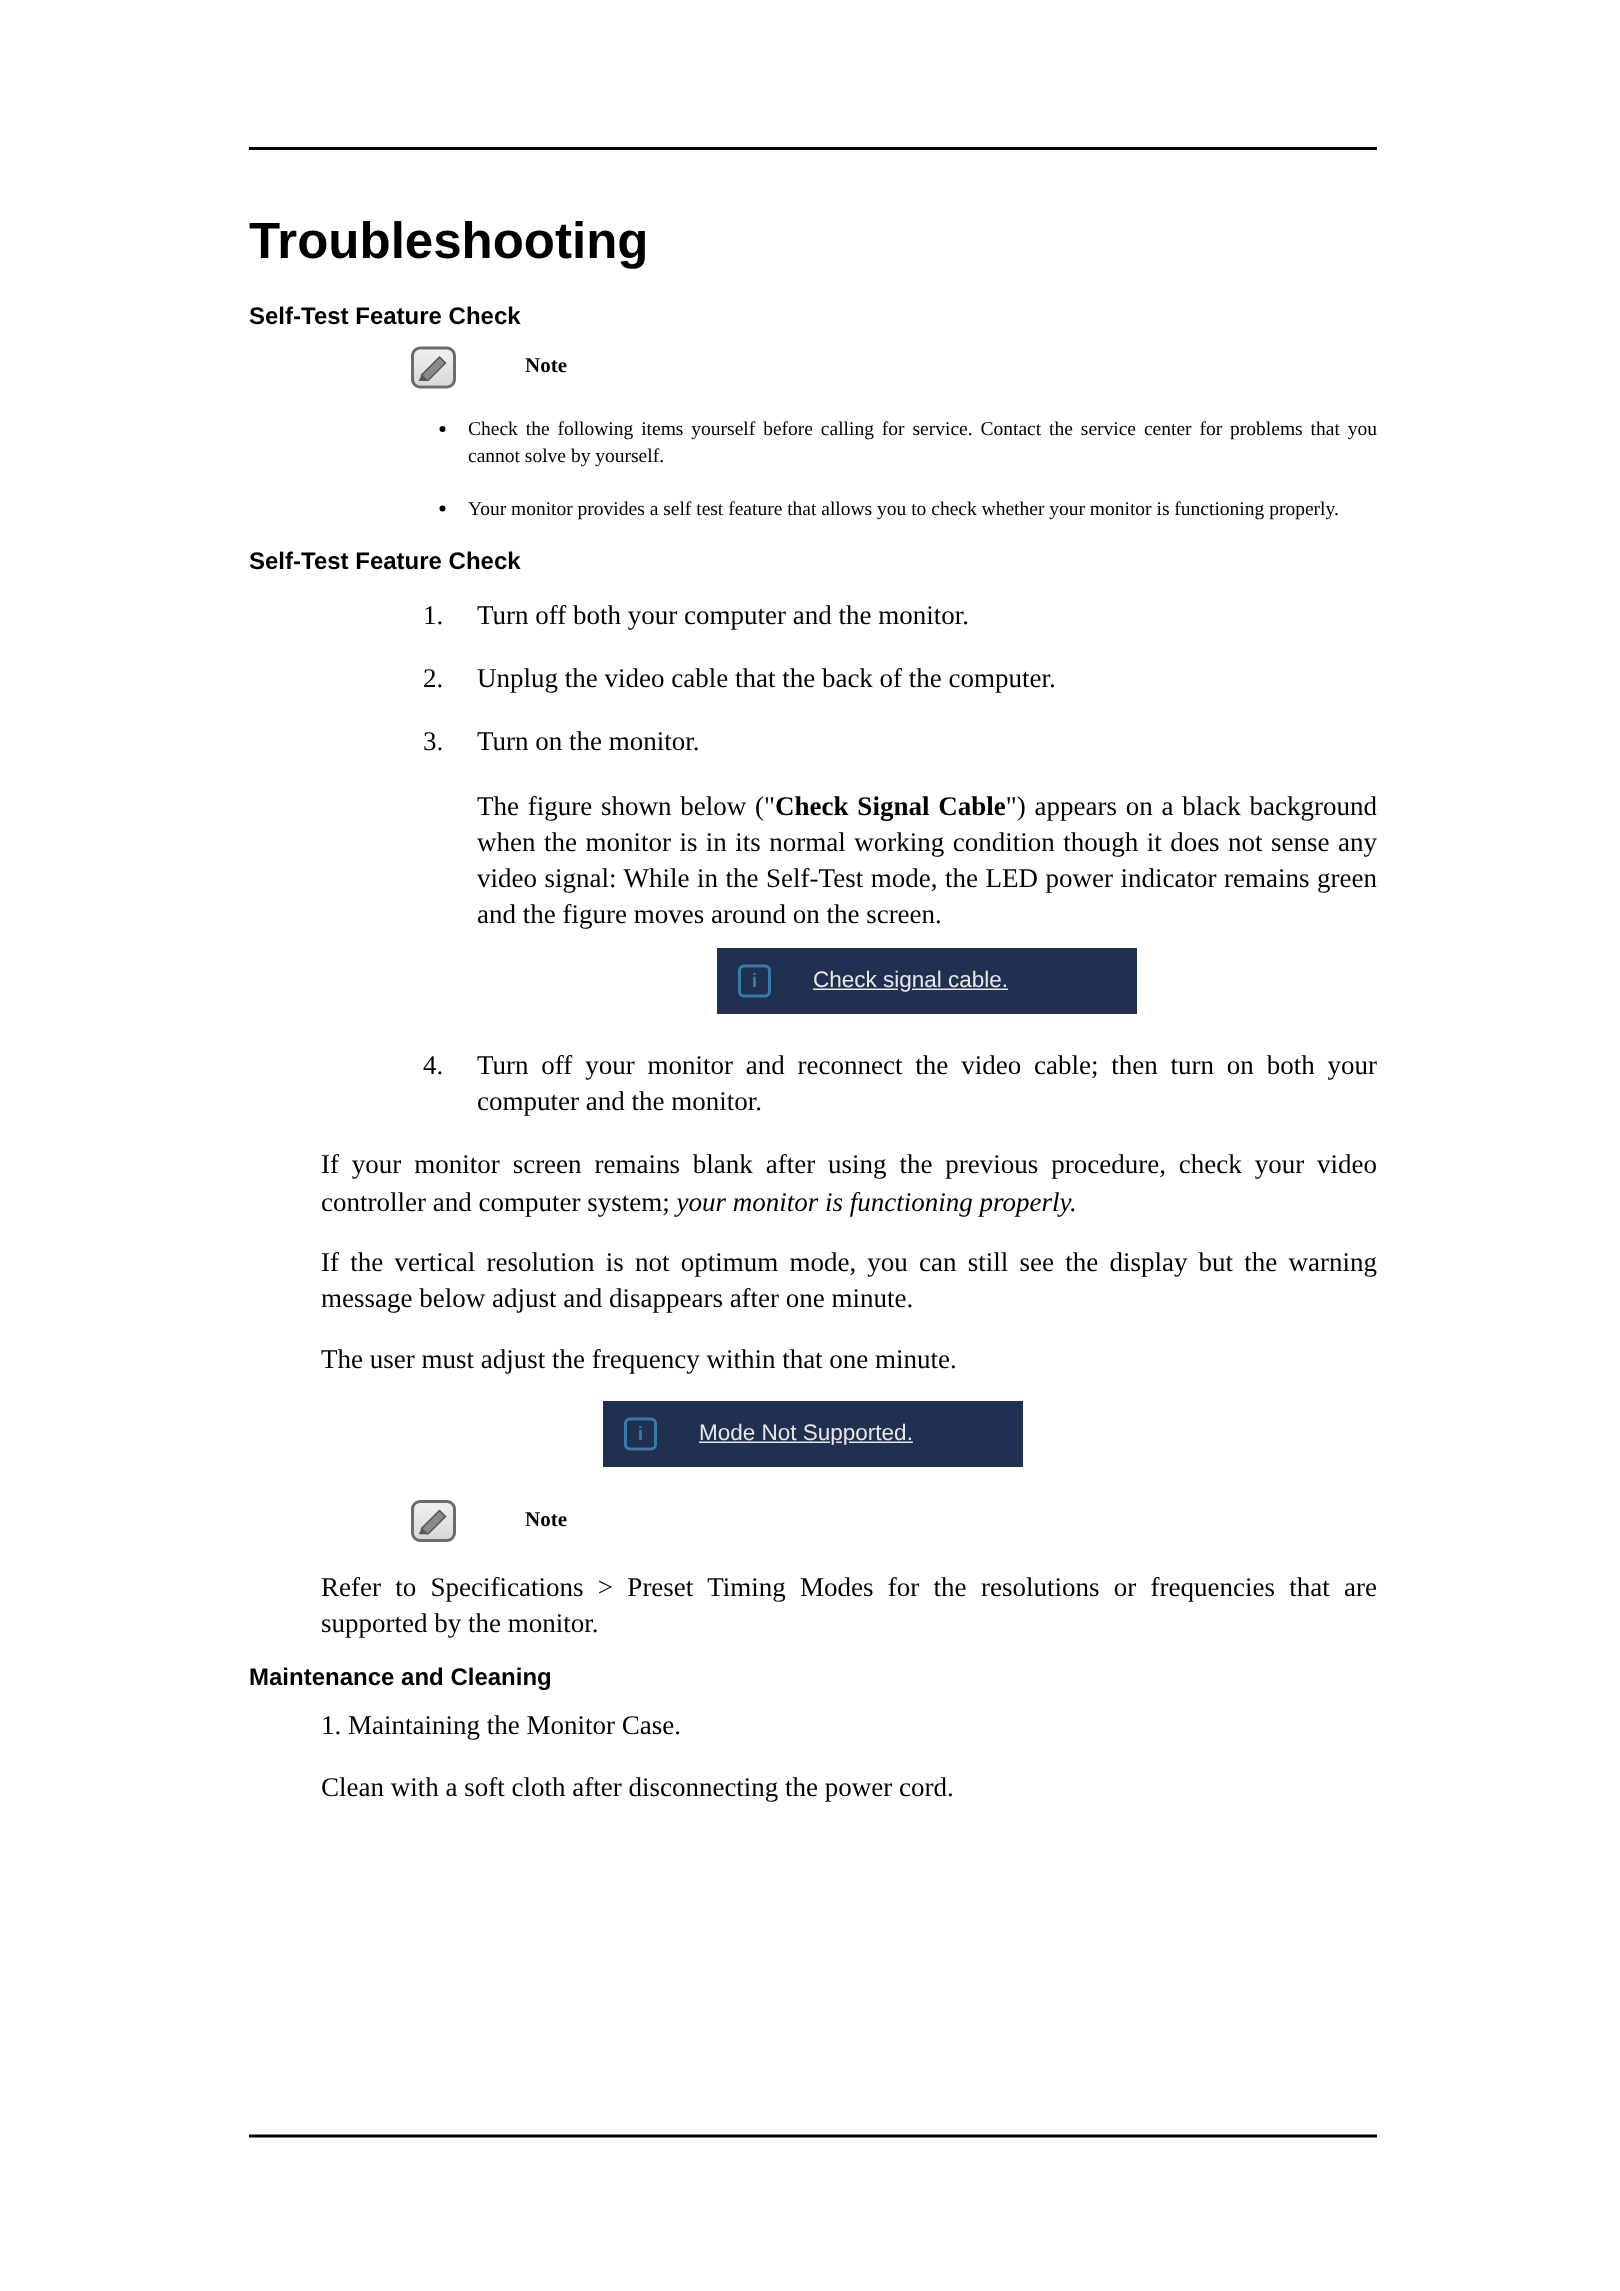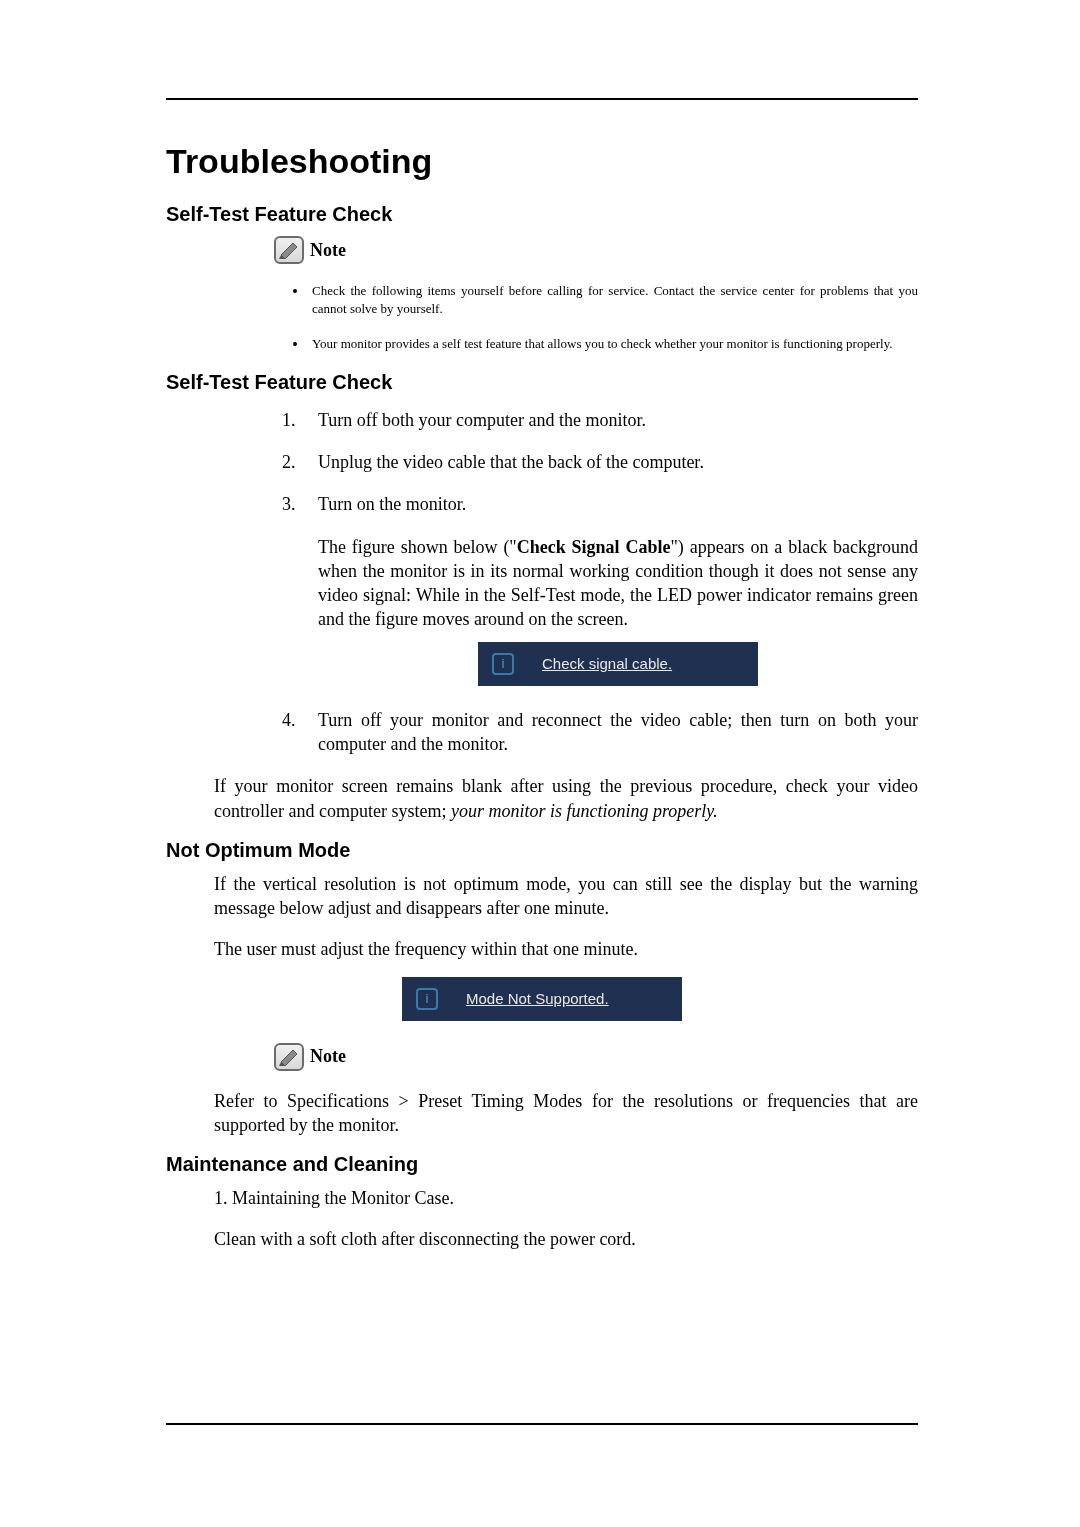--- a/index.html
+++ b/index.html
@@ -29,21 +29,21 @@
   }
   h1.title {
     font-family: Arial, Helvetica, sans-serif;
     font-weight: bold;
     font-size: 34px;
     margin-bottom: 22px;
   }
   h2.section {
     font-family: Arial, Helvetica, sans-serif;
     font-weight: bold;
-    font-size: 20px;
+    font-size: 16px;
     margin-bottom: 10px;
   }
   .note-row {
     display: flex;
     align-items: center;
     margin-left: 108px;
     margin-top: 6px;
     margin-bottom: 18px;
   }
   .note-icon {
@@ -53,21 +53,22 @@
     border-radius: 6px;
     background: linear-gradient(#f0f0f0,#d8d8d8);
     display: flex;
     align-items: center;
     justify-content: center;
     margin-right: 6px;
   }
   .note-icon svg { display: block; }
   .note-label {
     font-weight: bold;
-    font-size: 18px;
+    font-size: 14px;
+    margin-left: 40px;
   }
   ul.bullets {
     list-style: disc;
     padding-left: 142px;
     margin-bottom: 14px;
   }
   ul.bullets li {
     font-size: 13px;
     line-height: 1.35;
     text-align: justify;
@@ -174,21 +175,20 @@
     </li>
     <li>
       <div class="step-body">Turn off your monitor and reconnect the video cable; then turn on both your computer and the monitor.</div>
     </li>
   </ol>
 
   <p class="para-indented">
     <span>If your monitor screen remains blank after using the previous procedure, check your video controller and computer system; </span><span class="italic">your monitor is functioning properly.</span>
   </p>
 
-  <h2 class="section">Not Optimum Mode</h2>
 
   <p class="para-indented">If the vertical resolution is not optimum mode, you can still see the display but the warning message below adjust and disappears after one minute.</p>
   <p class="para-indented">The user must adjust the frequency within that one minute.</p>
 
   <div class="osd">
     <span class="osd-icon">i</span>
     <span class="osd-text">Mode Not Supported.</span>
   </div>
 
   <div class="note-row">

